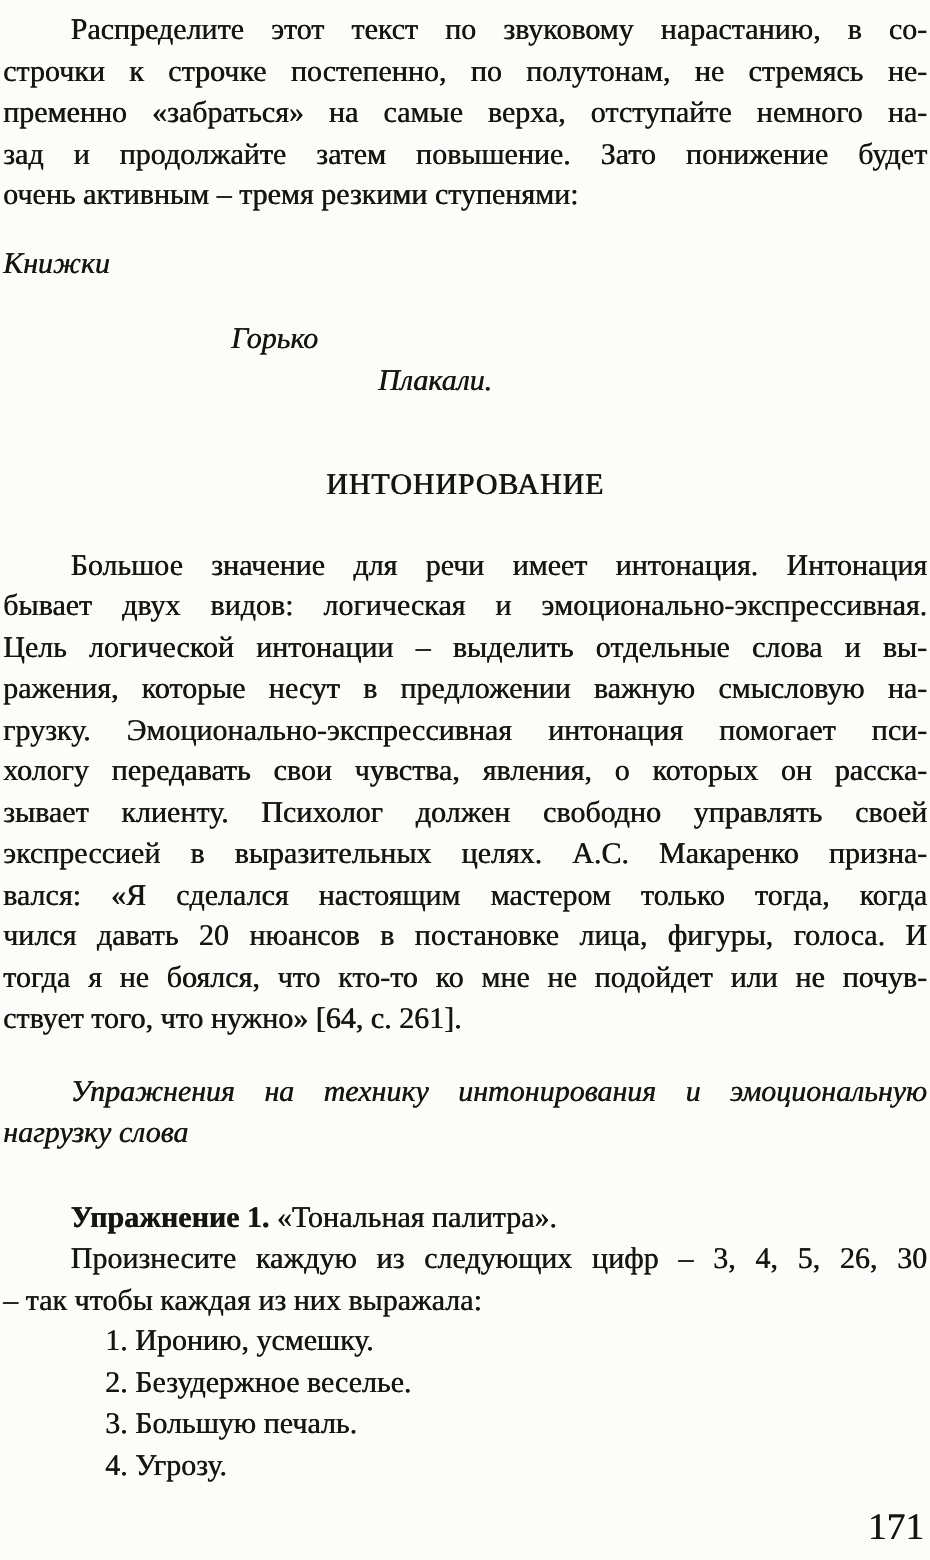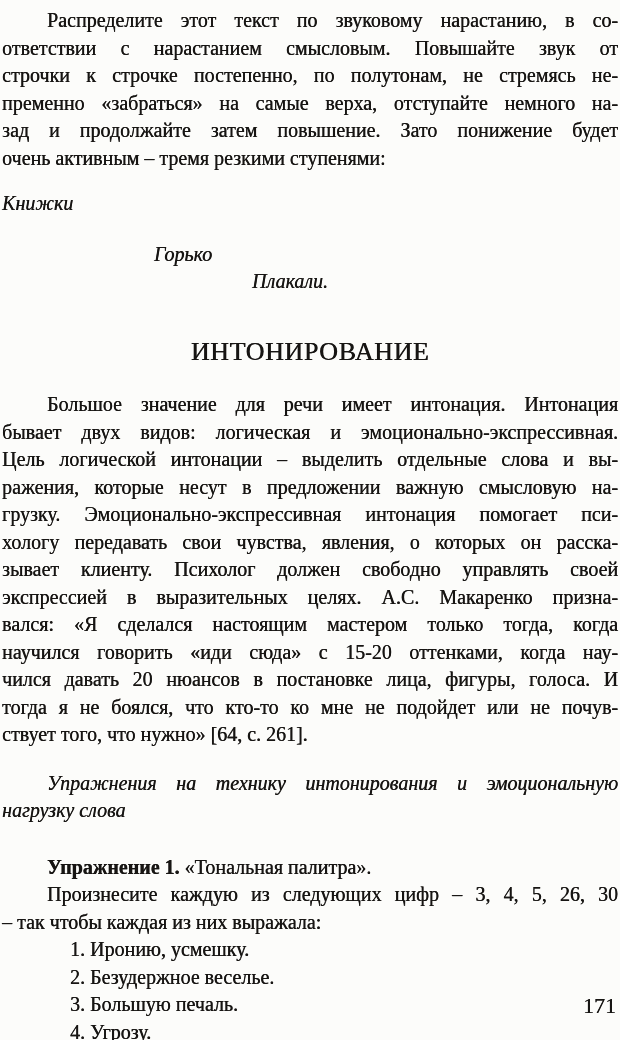--- a/index.html
+++ b/index.html
@@ -28,51 +28,50 @@
   .para .jline:last-child { text-align: right; text-align-last: left; }
 
   .staircase { margin-top: 18px; font-style: italic; }
   .staircase .sline:nth-child(1) { }
   .staircase .sline:nth-child(2) { margin-left: 152px; margin-top: 23px; }
   .staircase .sline:nth-child(3) { margin-left: 250px; }
 
   .heading {
     margin-top: 42px;
     text-align: center;
-    font-size: 26px;
+    font-size: 20px;
     font-weight: normal;
     letter-spacing: 0.6px;
     text-shadow: 0.5px 0 0 currentColor;
   }
 
   .p2 { margin-top: 26px; }
 
   .subheading { margin-top: 21px; font-style: italic; }
 
   .exercise { margin-top: 29px; }
   .exline { text-indent: 45px; }
   .exline .bold { font-weight: bold; }
 
   .list .item { padding-left: 68px; }
 
   .page-number {
     position: absolute;
     right: 4px;
-    bottom: 21px;
-    font-size: 22px;
+    bottom: 8px;
+    font-size: 25px;
   }
 </style>
 </head>
 <body>
 
 <div class="page">
 
   <div class="para">
       <div class="jline">Распределите этот текст по звуковому нарастанию, в со-</div>
-      <div class="jline">ответствии с нарастанием смысловым. Повышайте звук от</div>
       <div class="jline">строчки к строчке постепенно, по полутонам, не стремясь не-</div>
       <div class="jline">пременно «забраться» на самые верха, отступайте немного на-</div>
       <div class="jline">зад и продолжайте затем повышение. Зато понижение будет</div>
       <div class="jline">очень активным – тремя резкими ступенями:</div>
     </div>
 
   <div class="staircase">
       <div class="sline">Книжки</div>
       <div class="sline">Горько</div>
       <div class="sline">Плакали.</div>
@@ -83,21 +82,20 @@
   <div class="para p2">
       <div class="jline">Большое значение для речи имеет интонация. Интонация</div>
       <div class="jline">бывает двух видов: логическая и эмоционально-экспрессивная.</div>
       <div class="jline">Цель логической интонации – выделить отдельные слова и вы-</div>
       <div class="jline">ражения, которые несут в предложении важную смысловую на-</div>
       <div class="jline">грузку. Эмоционально-экспрессивная интонация помогает пси-</div>
       <div class="jline">хологу передавать свои чувства, явления, о которых он расска-</div>
       <div class="jline">зывает клиенту. Психолог должен свободно управлять своей</div>
       <div class="jline">экспрессией в выразительных целях. А.С. Макаренко призна-</div>
       <div class="jline">вался: «Я сделался настоящим мастером только тогда, когда</div>
-      <div class="jline">научился говорить «иди сюда» с 15-20 оттенками, когда нау-</div>
       <div class="jline">чился давать 20 нюансов в постановке лица, фигуры, голоса. И</div>
       <div class="jline">тогда я не боялся, что кто-то ко мне не подойдет или не почув-</div>
       <div class="jline">ствует того, что нужно» [64, с. 261].</div>
     </div>
 
   <div class="para subheading">
       <div class="jline">Упражнения на технику интонирования и эмоциональную</div>
       <div class="jline">нагрузку слова</div>
     </div>
 

